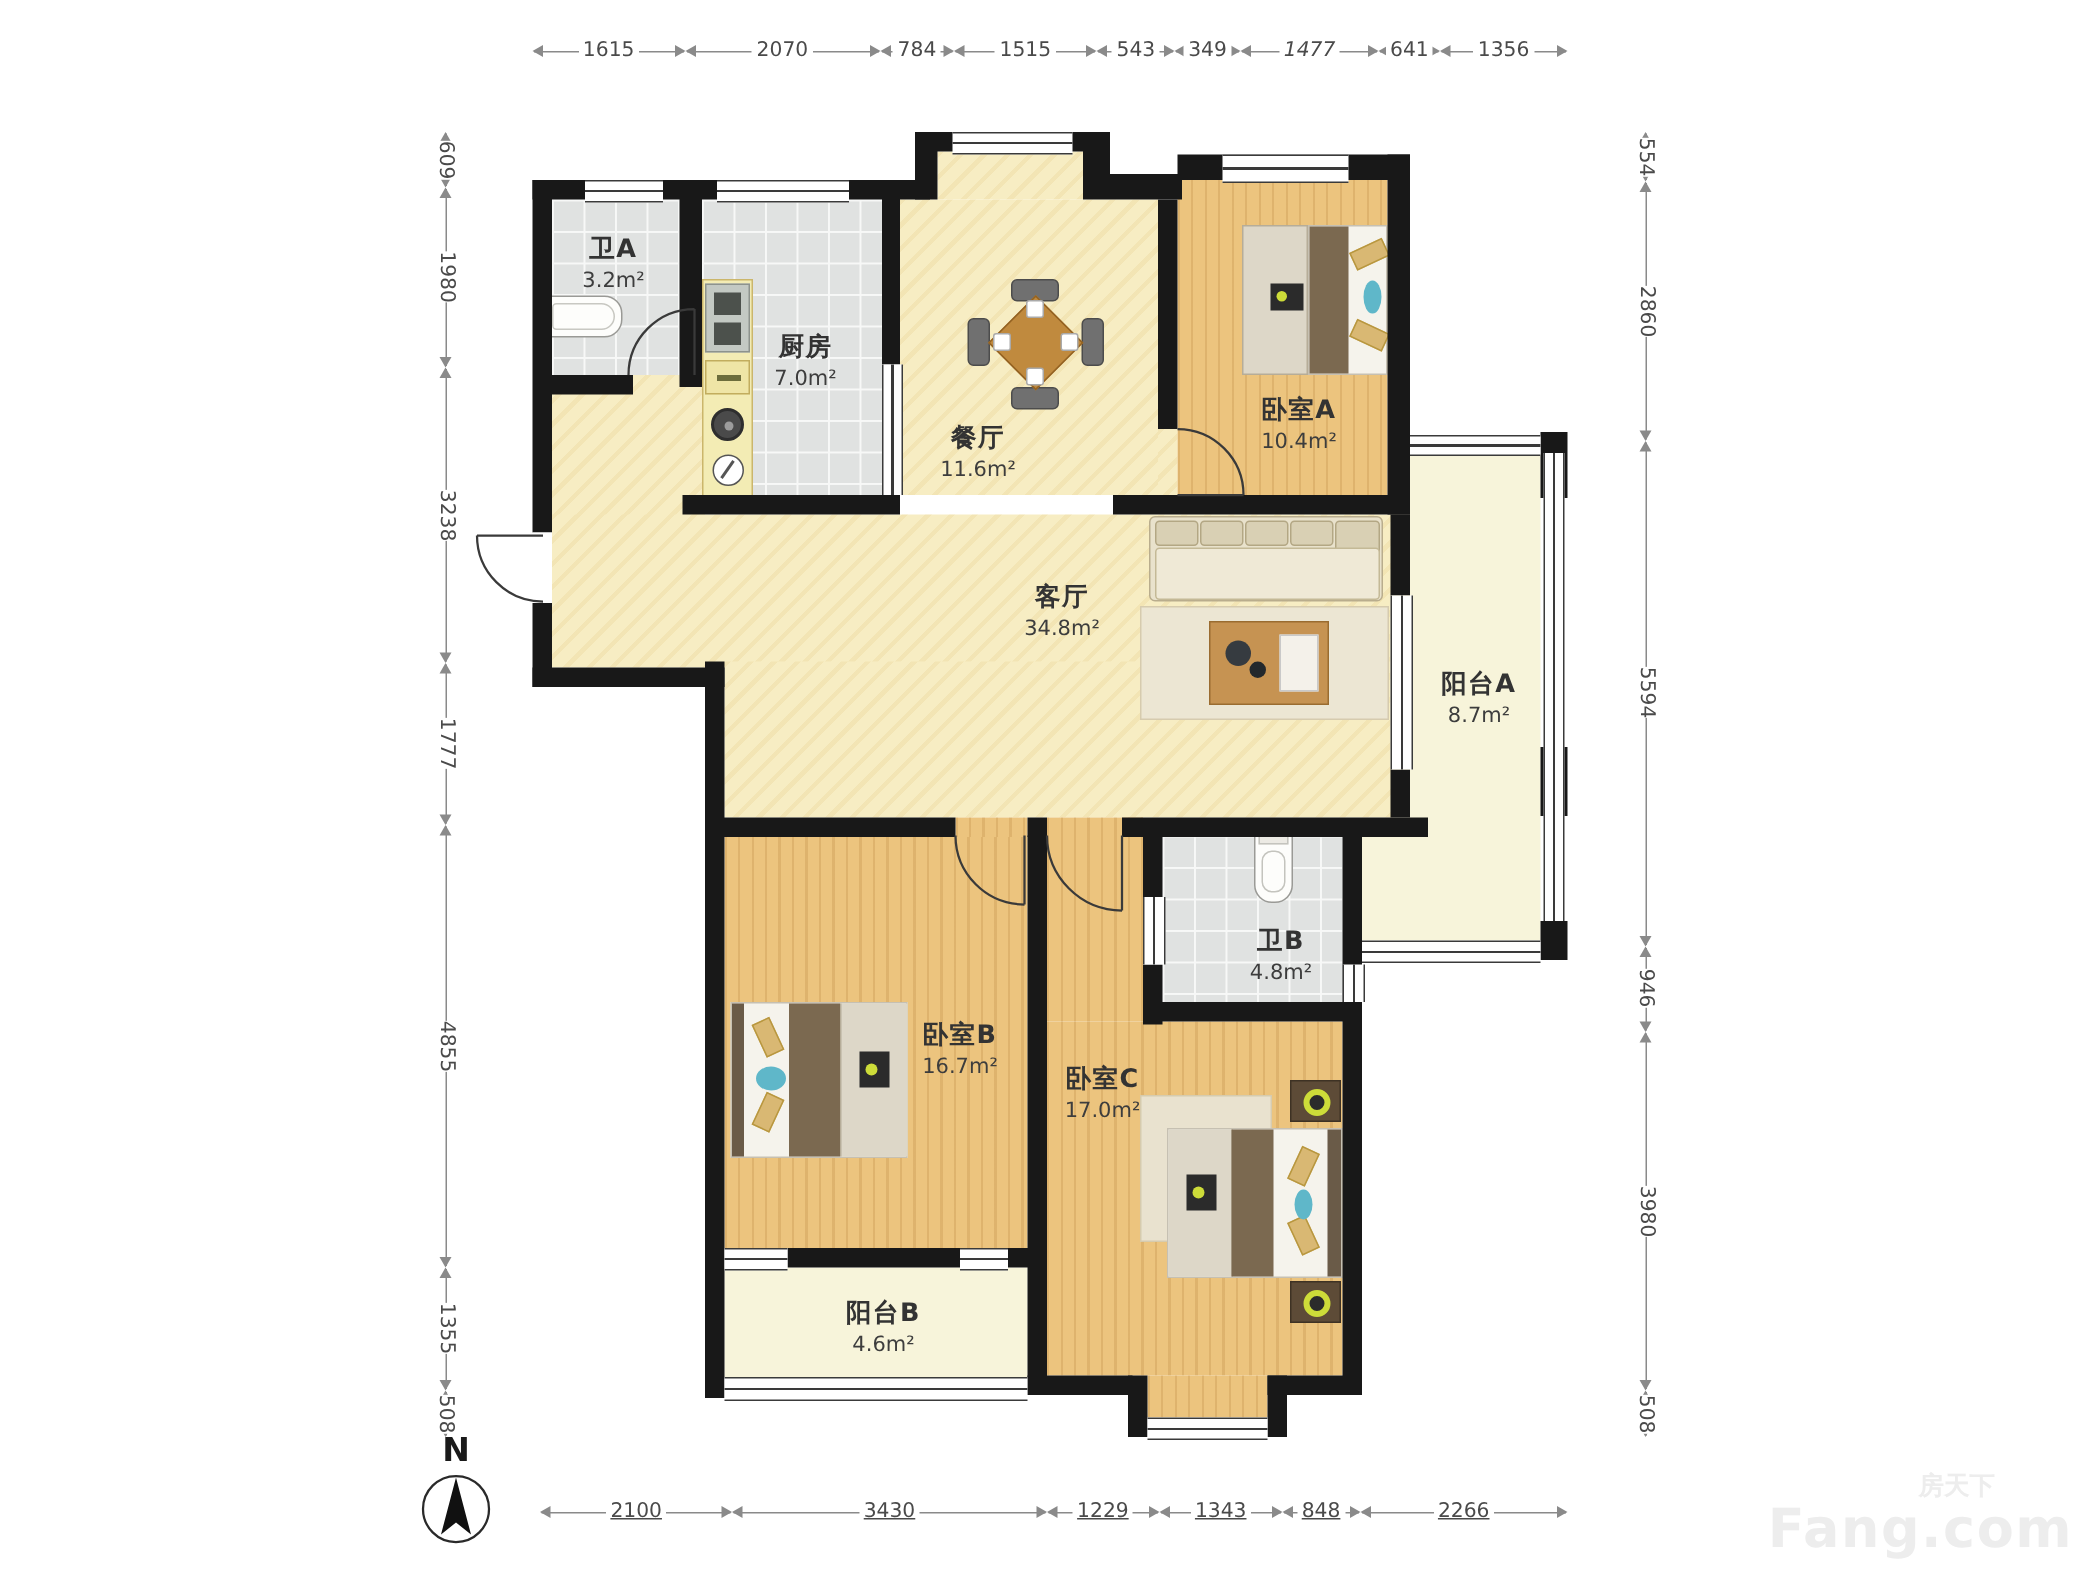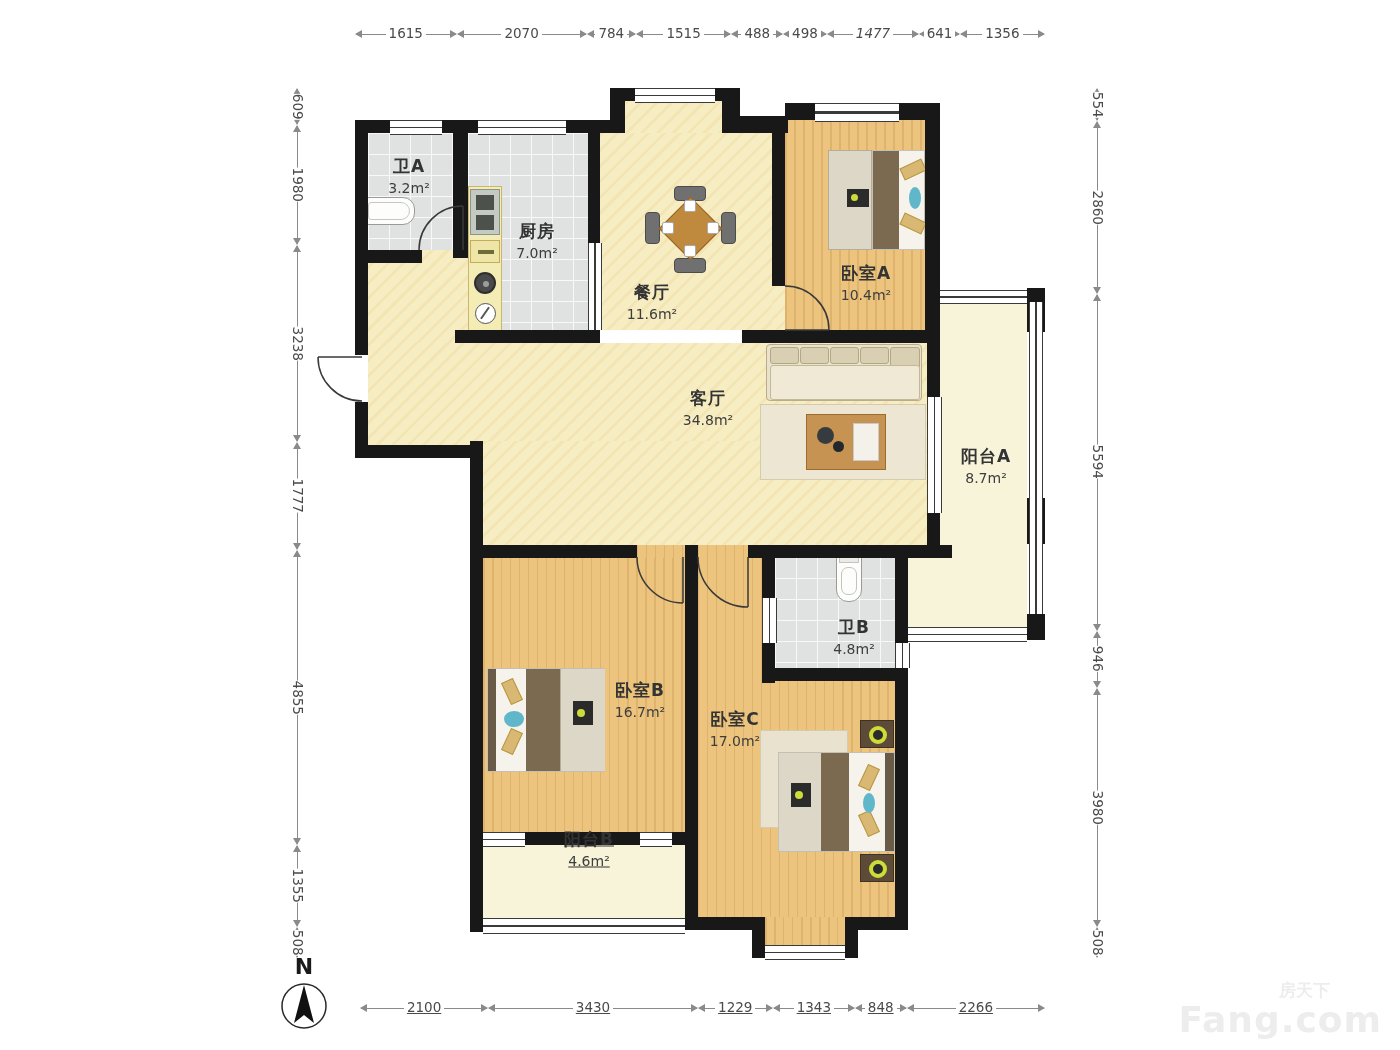--- a/index.html
+++ b/index.html
@@ -255,21 +255,21 @@
       <div class="ar">4.8m²</div>
     </div>
   <div class="room-label" style="left:640px;top:699px;">
     <div class="nm">卧室B</div>
       <div class="ar">16.7m²</div>
     </div>
   <div class="room-label" style="left:735px;top:728px;">
     <div class="nm">卧室C</div>
       <div class="ar">17.0m²</div>
     </div>
-  <div class="room-label" style="left:589px;top:848px;text-decoration:underline;">
+  <div class="room-label" style="left:589px;top:884px;">
     <div class="nm">阳台B</div>
       <div class="ar">4.6m²</div>
     </div>
 
   <div class="dims h" style="left:355px;top:26px;width:690px;">
       <div class="seg" style="flex: 1615 1615 0px;">
         <i class="a l"></i>
         <span class="lbl">1615</span>
         <i class="a r"></i>
       </div>
@@ -283,26 +283,26 @@
         <span class="lbl">784</span>
         <i class="a r"></i>
       </div>
       <div class="seg" style="flex: 1515 1515 0px;">
         <i class="a l"></i>
         <span class="lbl">1515</span>
         <i class="a r"></i>
       </div>
       <div class="seg" style="flex: 831 831 0px;">
         <i class="a l"></i>
-        <span class="lbl">488</span>
+        <span class="lbl">543</span>
         <i class="a r"></i>
       </div>
       <div class="seg" style="flex: 687 687 0px;">
         <i class="a l"></i>
-        <span class="lbl">498</span>
+        <span class="lbl">349</span>
         <i class="a r"></i>
       </div>
       <div class="seg" style="flex: 1477 1477 0px; font-style: italic;">
         <i class="a l"></i>
         <span class="lbl">1477</span>
         <i class="a r"></i>
       </div>
       <div class="seg" style="flex: 641 641 0px;">
         <i class="a l"></i>
         <span class="lbl">641</span>

